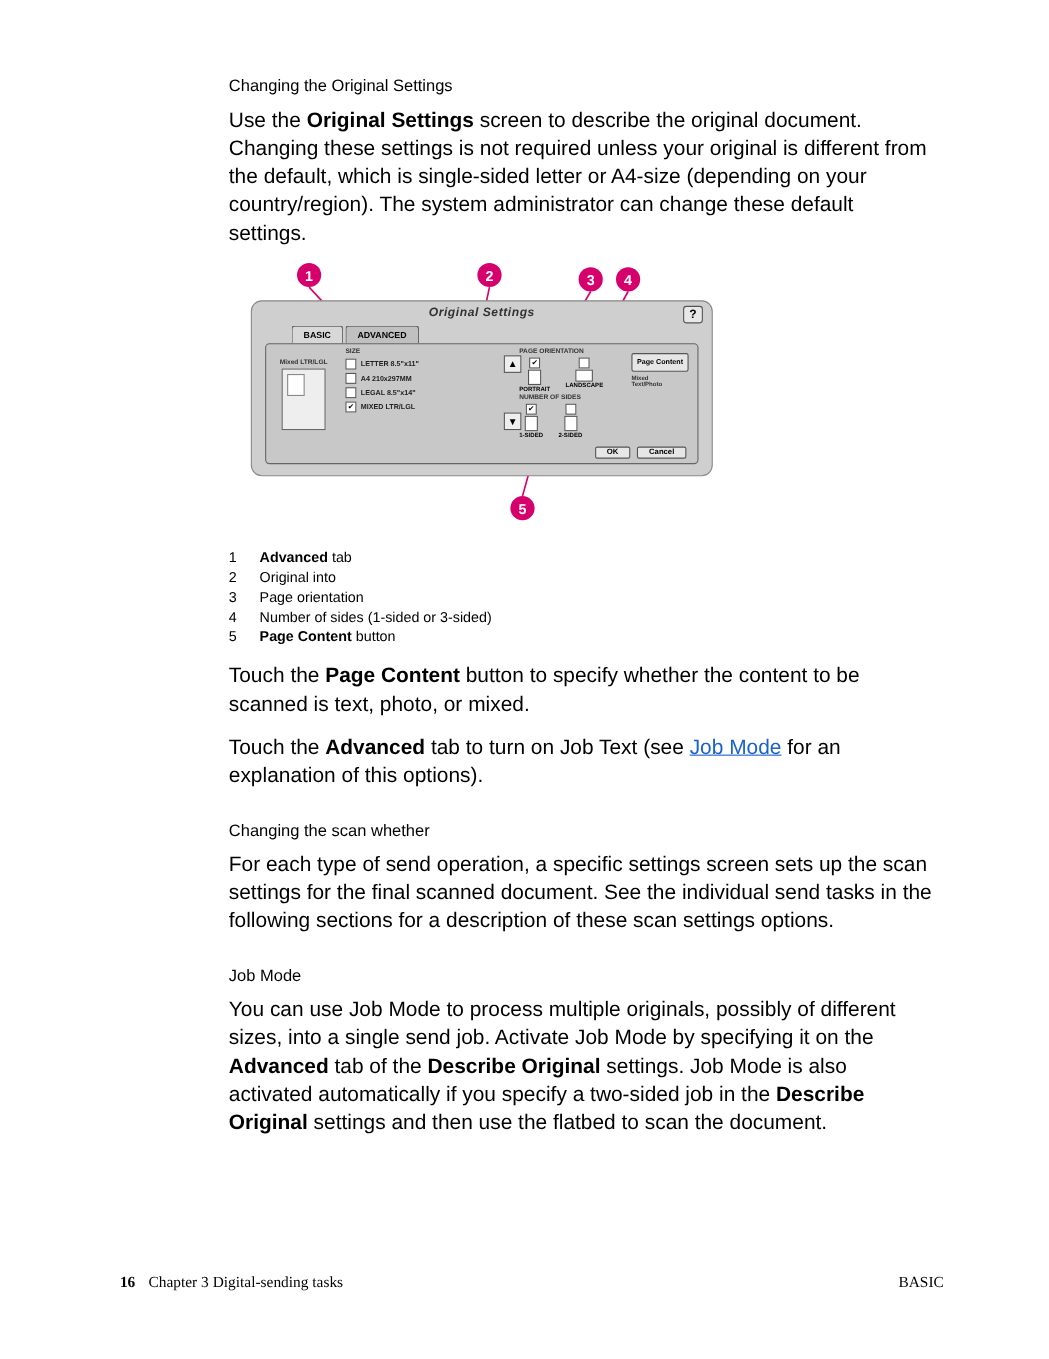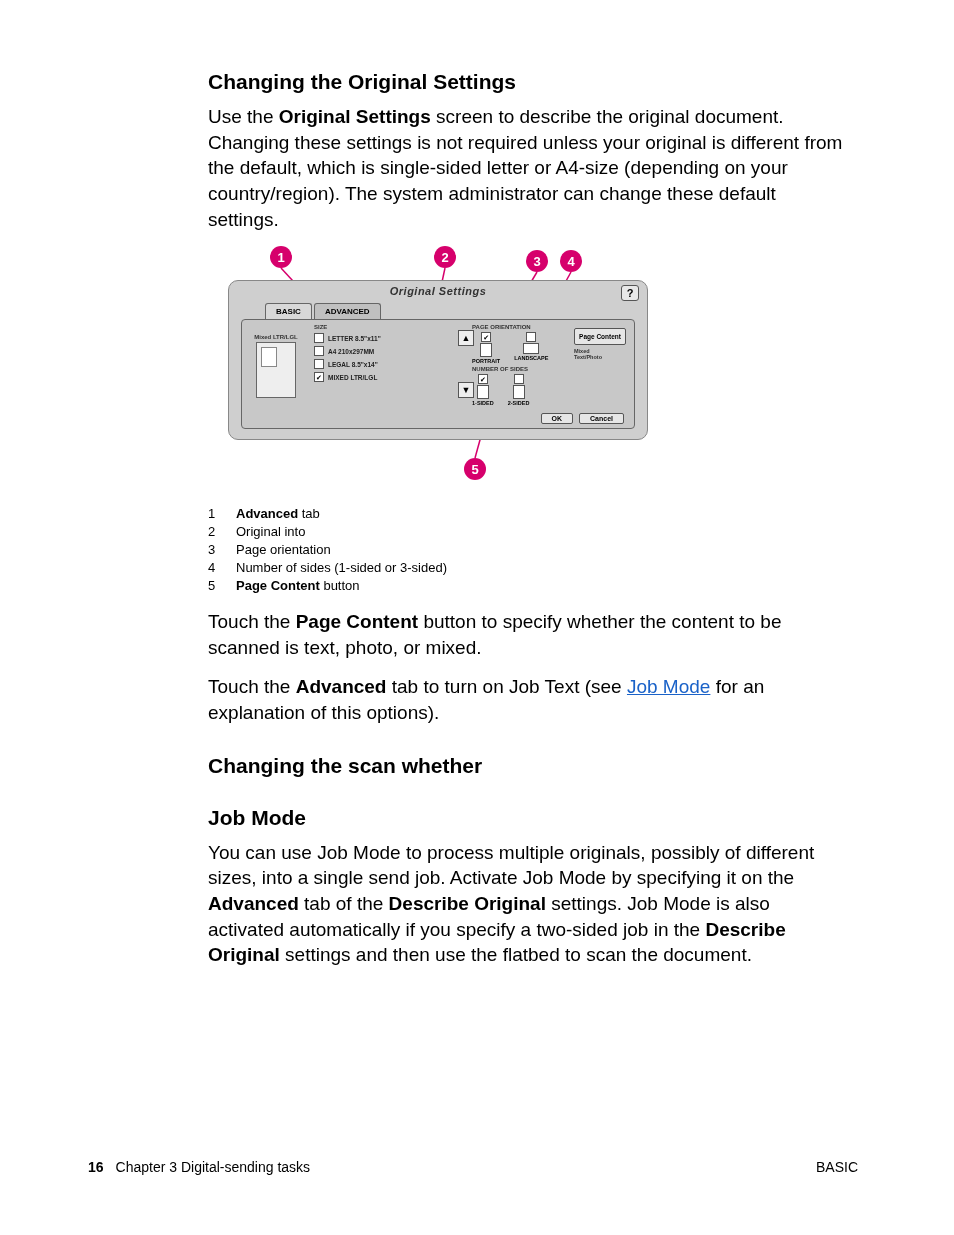--- a/index.html
+++ b/index.html
@@ -1,31 +1,31 @@
 <!DOCTYPE html>
 <html><head>
 <meta charset="utf-8">
 <style>
   * { box-sizing: border-box; margin: 0; padding: 0; }
   html, body { width: 954px; height: 1235px; background: #fff; font-family: Arial, Helvetica, sans-serif; color: #000; }
   .page { position: relative; width: 954px; height: 1235px; padding: 70px 96px 0 96px; }
   .content { margin-left: 112px; width: 640px; }
-  h2 { font-size: 21px; font-weight: bold; margin-bottom: 10px; }
+  h2 { font-size: 15px; font-weight: normal; margin-bottom: 10px; }
   p { font-size: 19px; line-height: 1.35; margin-bottom: 14px; }
   .bold { font-weight: bold; }
   a.link { color: #1a62c8; text-decoration: underline; }
   .section { margin-bottom: 28px; }
 
   
   .legend { font-size: 13px; margin: 10px 0 16px 0; }
   .legend-row { display: flex; gap: 18px; margin-bottom: 3px; }
   .legend-num { width: 10px; }
 
   
-  .footer { position: absolute; bottom: 60px; left: 88px; right: 96px; display: flex; justify-content: space-between; font-size: 14px; }
+  .footer { position: absolute; bottom: 60px; left: 109px; right: 96px; display: flex; justify-content: space-between; font-size: 14px; font-family: Liberation Serif, serif; }
   .footer .pg { font-weight: bold; margin-right: 12px; }
 
   
   .figure-wrap { position: relative; width: 440px; height: 250px; margin: 6px 0 4px 0; }
   .callout { position: absolute; width: 22px; height: 22px; border-radius: 50%; background: #d6006c; color: #fff; font-weight: bold; font-size: 13px; display: flex; align-items: center; justify-content: center; }
   .leader { position: absolute; stroke: #d6006c; stroke-width: 1.5; fill: none; }
 
   
   .device { position: absolute; left: 20px; top: 34px; width: 420px; height: 160px; background: #cfcfcf; border: 1px solid #888; border-radius: 10px; overflow: hidden; }
   .dev-title { position: absolute; top: 4px; left: 0; right: 0; text-align: center; font-size: 11px; font-weight: bold; color: #333; font-style: italic; letter-spacing: 0.5px; }
@@ -204,20 +204,21 @@
       <p>
         <span>Touch the </span><span class="bold">Page Content</span><span> button to specify whether the content to be scanned is text, photo, or mixed.</span>
       </p>
       <p>
         <span>Touch the </span><span class="bold">Advanced</span><span> tab to turn on Job Text (see </span><a href="#" class="link">Job Mode</a><span> for an explanation of this options).</span>
       </p>
     </div>
 
     <div class="section">
       <h2>Changing the scan whether</h2>
+      <p>For each type of send operation, a specific settings screen sets up the scan settings for the final scanned document. See the individual send tasks in the following sections for a description of these scan settings options.</p>
     </div>
 
     <div class="section">
       <h2>Job Mode</h2>
       <p>
         <span>You can use Job Mode to process multiple originals, possibly of different sizes, into a single send job. Activate Job Mode by specifying it on the </span><span class="bold">Advanced</span><span> tab of the </span><span class="bold">Describe Original</span><span> settings. Job Mode is also activated automatically if you specify a two-sided job in the </span><span class="bold">Describe Original</span><span> settings and then use the flatbed to scan the document.</span>
       </p>
     </div>
 
   </div>

